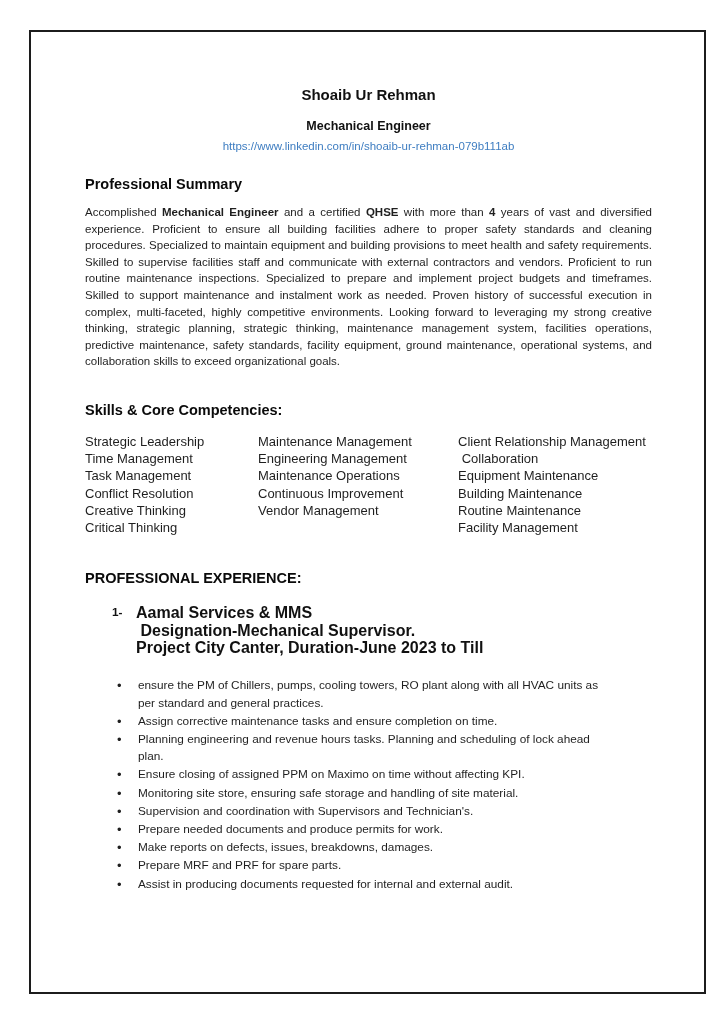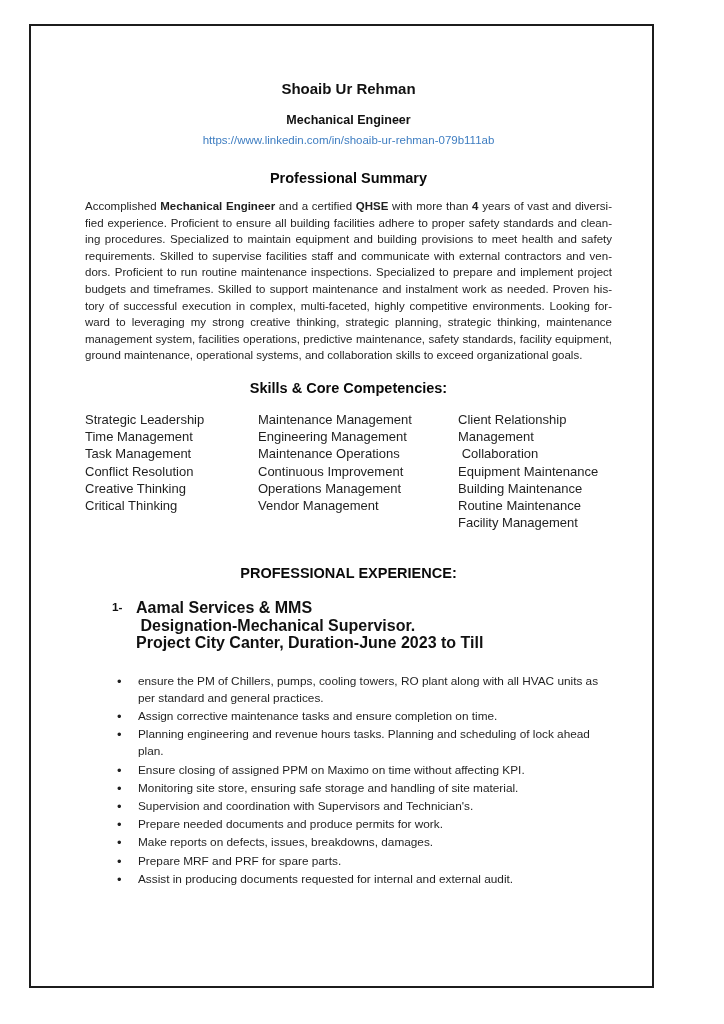--- a/index.html
+++ b/index.html
@@ -12,25 +12,25 @@
     position: relative;
     width: 724px;
     height: 1024px;
     background: #ffffff;
     margin: 0 auto;
     overflow: hidden;
   }
   .frame {
     position: absolute;
     left: 29px;
-    top: 24px;
-    width: 625px;
+    top: 30px;
+    width: 677px;
     height: 964px;
     border: 2px solid #1c1c1c;
-    padding: 54px 40px 20px 54px;
+    padding: 54px 52px 20px 54px;
     overflow: hidden;
   }
   header { text-align: center; }
   .person-name {
     font-size: 15px;
     font-weight: bold;
     color: #111111;
     line-height: 18px;
   }
   .person-title {
@@ -51,32 +51,31 @@
   .link-line a {
     font-size: 11.5px;
     color: #3e7dc1;
     text-decoration: none;
   }
   h3.section-heading {
     font-size: 14.5px;
     font-weight: bold;
     color: #0a0a0a;
     line-height: 18px;
-    text-align: center;
   }
   .summary-section { margin-top: 21px; }
   .summary-par {
     margin-top: 11px;
     font-size: 11.5px;
     line-height: 16.6px;
     text-align: justify;
     color: #1f1f1f;
   }
   .summary-par .b { font-weight: bold; }
-  .skills-section { margin-top: 15px; }
+  .skills-section { margin-top: 31px; }
   .skills-grid {
     margin-top: 14px;
     display: grid;
     grid-template-columns: 173px 200px 1fr;
   }
   .skill-item {
     font-size: 13px;
     line-height: 17.2px;
     white-space: pre-wrap;
     color: #1f1f1f;
@@ -148,21 +147,20 @@
             <div class="skill-item">Task Management</div>
             <div class="skill-item">Conflict Resolution</div>
             <div class="skill-item">Creative Thinking</div>
             <div class="skill-item">Critical Thinking</div>
           </div>
           <div>
             <div class="skill-item">Maintenance Management</div>
             <div class="skill-item">Engineering Management</div>
             <div class="skill-item">Maintenance Operations</div>
             <div class="skill-item">Continuous Improvement</div>
-            <div class="skill-item">Operations Management</div>
             <div class="skill-item">Vendor Management</div>
           </div>
           <div>
             <div class="skill-item">Client Relationship Management</div>
             <div class="skill-item"> Collaboration</div>
             <div class="skill-item">Equipment Maintenance</div>
             <div class="skill-item">Building Maintenance</div>
             <div class="skill-item">Routine Maintenance</div>
             <div class="skill-item">Facility Management</div>
           </div>

